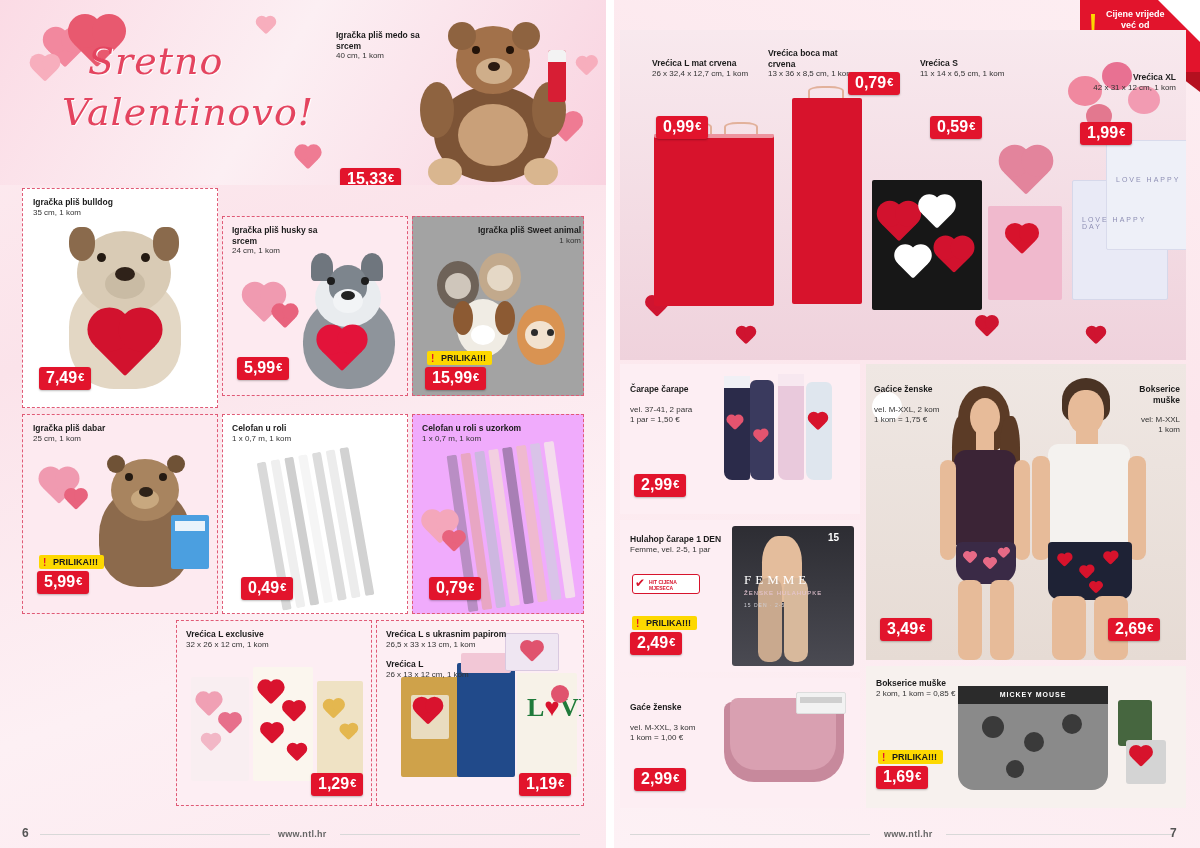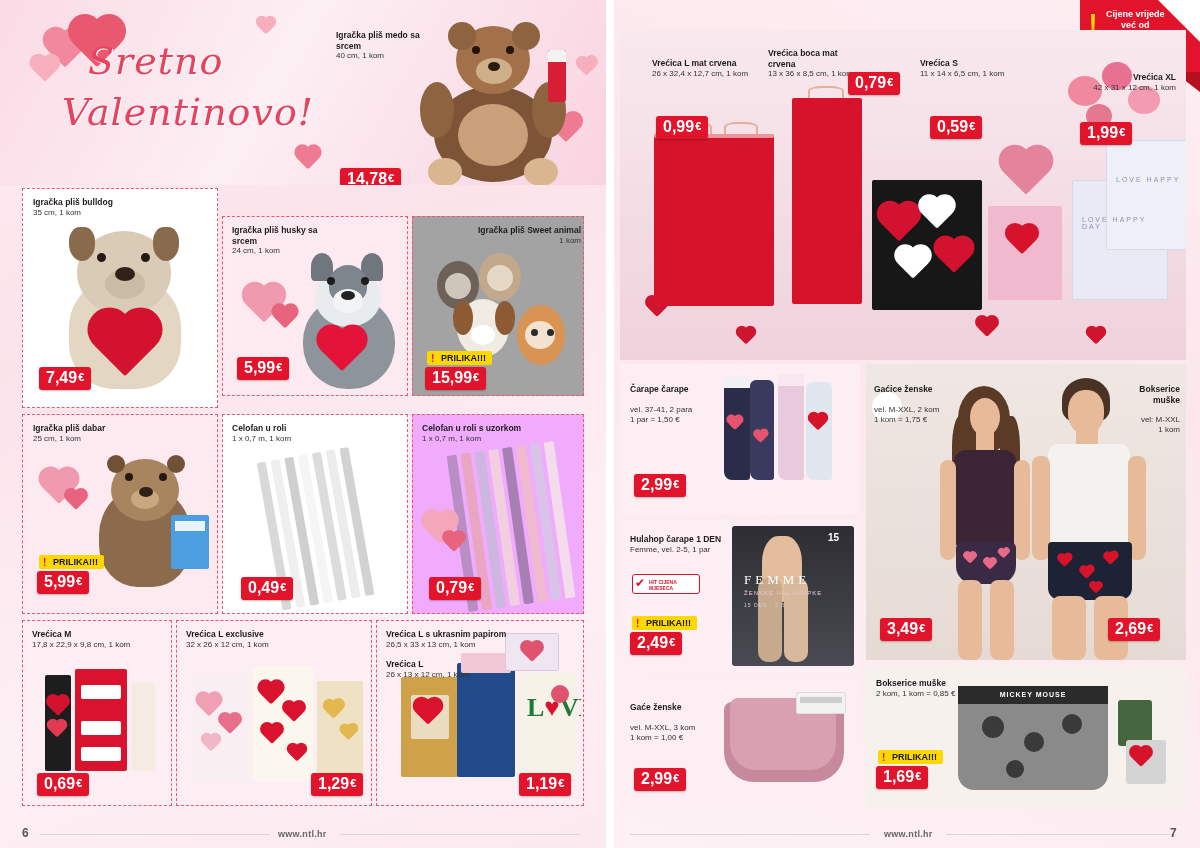--- a/index.html
+++ b/index.html
@@ -236,21 +236,21 @@
       <div class="teddy-body" style="left:134px;top:74px;width:34px;height:56px;background:#8e6340;border-radius:50%;"></div>
       <div style="position:absolute;left:150px;top:42px;width:18px;height:52px;background:#d71e34;border-radius:3px;"></div>
       <div style="position:absolute;left:150px;top:42px;width:18px;height:12px;background:#f3f3f3;border-radius:3px 3px 0 0;"></div>
     </div>
 
     <div class="cap" style="left:336px;top:30px;width:92px;">
       <b>Igračka pliš medo sa srcem</b>
       <span class="sub">40 cm, 1 kom</span>
     </div>
     <div class="price" style="left:340px;top:168px;">
-      <span>14,78</span><span class="cur">€</span>
+      <span>15,33</span><span class="cur">€</span>
     </div>
   </div>
 
   <div class="card" style="left:22px;top:188px;width:196px;height:220px;">
     <div class="photo bulldog" style="left:18px;top:30px;width:164px;height:175px;">
       <div class="bd" style="left:28px;top:58px;width:112px;height:112px;"></div>
       <div class="hd" style="left:36px;top:12px;width:94px;height:84px;"></div>
       <div class="ear" style="left:28px;top:8px;width:26px;height:34px;"></div>
       <div class="ear" style="left:112px;top:8px;width:26px;height:34px;"></div>
       <div style="position:absolute;left:64px;top:50px;width:40px;height:30px;background:#c9bba4;border-radius:50%;"></div>
@@ -376,39 +376,20 @@
     <div class="heart" style="left:34px;top:120px;width:14px;height:14px;background:#e8637d;"></div>
     <div class="cap" style="left:9px;top:8px;width:130px;">
       <b>Celofan u roli s uzorkom</b>
       <span class="sub">1 x 0,7 m, 1 kom</span>
     </div>
     <div class="price" style="left:16px;top:162px;">
       <span>0,79</span><span class="cur">€</span>
     </div>
   </div>
 
-  <div class="card" style="left:22px;top:620px;width:150px;height:186px;background:#fdeef3;">
-    <div class="photo" style="left:18px;top:44px;width:120px;height:112px;">
-      <div class="bag" style="left:4px;top:10px;width:26px;height:96px;background:#1d1d1d;"></div>
-      <div class="redheart" style="left:10px;top:34px;width:14px;height:14px;"></div>
-      <div class="redheart" style="left:10px;top:58px;width:12px;height:12px;background:#e23a52;"></div>
-      <div class="bag" style="left:34px;top:4px;width:52px;height:102px;background:#d9132e;"></div>
-      <div style="position:absolute;left:40px;top:20px;width:40px;height:14px;background:#ffffff;border-radius:2px;"></div>
-      <div style="position:absolute;left:40px;top:56px;width:40px;height:14px;background:#ffffff;border-radius:2px;"></div>
-      <div style="position:absolute;left:40px;top:82px;width:40px;height:14px;background:#ffffff;border-radius:2px;"></div>
-      <div class="bag" style="left:90px;top:18px;width:24px;height:88px;background:#f6ebe2;"></div>
-    </div>
-    <div class="cap" style="left:9px;top:8px;width:124px;">
-      <b>Vrećica M</b>
-      <span class="sub">17,8 x 22,9 x 9,8 cm, 1 kom</span>
-    </div>
-    <div class="price" style="left:14px;top:152px;">
-      <span>0,69</span><span class="cur">€</span>
-    </div>
-  </div>
 
   <div class="card" style="left:176px;top:620px;width:196px;height:186px;background:#fdeef3;">
     <div class="photo" style="left:14px;top:40px;width:174px;height:120px;">
       <div class="bag" style="left:0;top:16px;width:58px;height:104px;background:#f9eef1;"></div>
       <div class="redheart" style="left:10px;top:36px;width:16px;height:16px;background:#f0a0b4;"></div>
       <div class="redheart" style="left:32px;top:56px;width:14px;height:14px;background:#e76f8b;"></div>
       <div class="redheart" style="left:14px;top:76px;width:12px;height:12px;background:#f2b7c6;"></div>
       <div class="bag" style="left:62px;top:6px;width:60px;height:114px;background:#fbf6ee;"></div>
       <div class="redheart" style="left:72px;top:24px;width:16px;height:16px;background:#d9132e;"></div>
       <div class="redheart" style="left:96px;top:44px;width:14px;height:14px;background:#d9132e;"></div>

